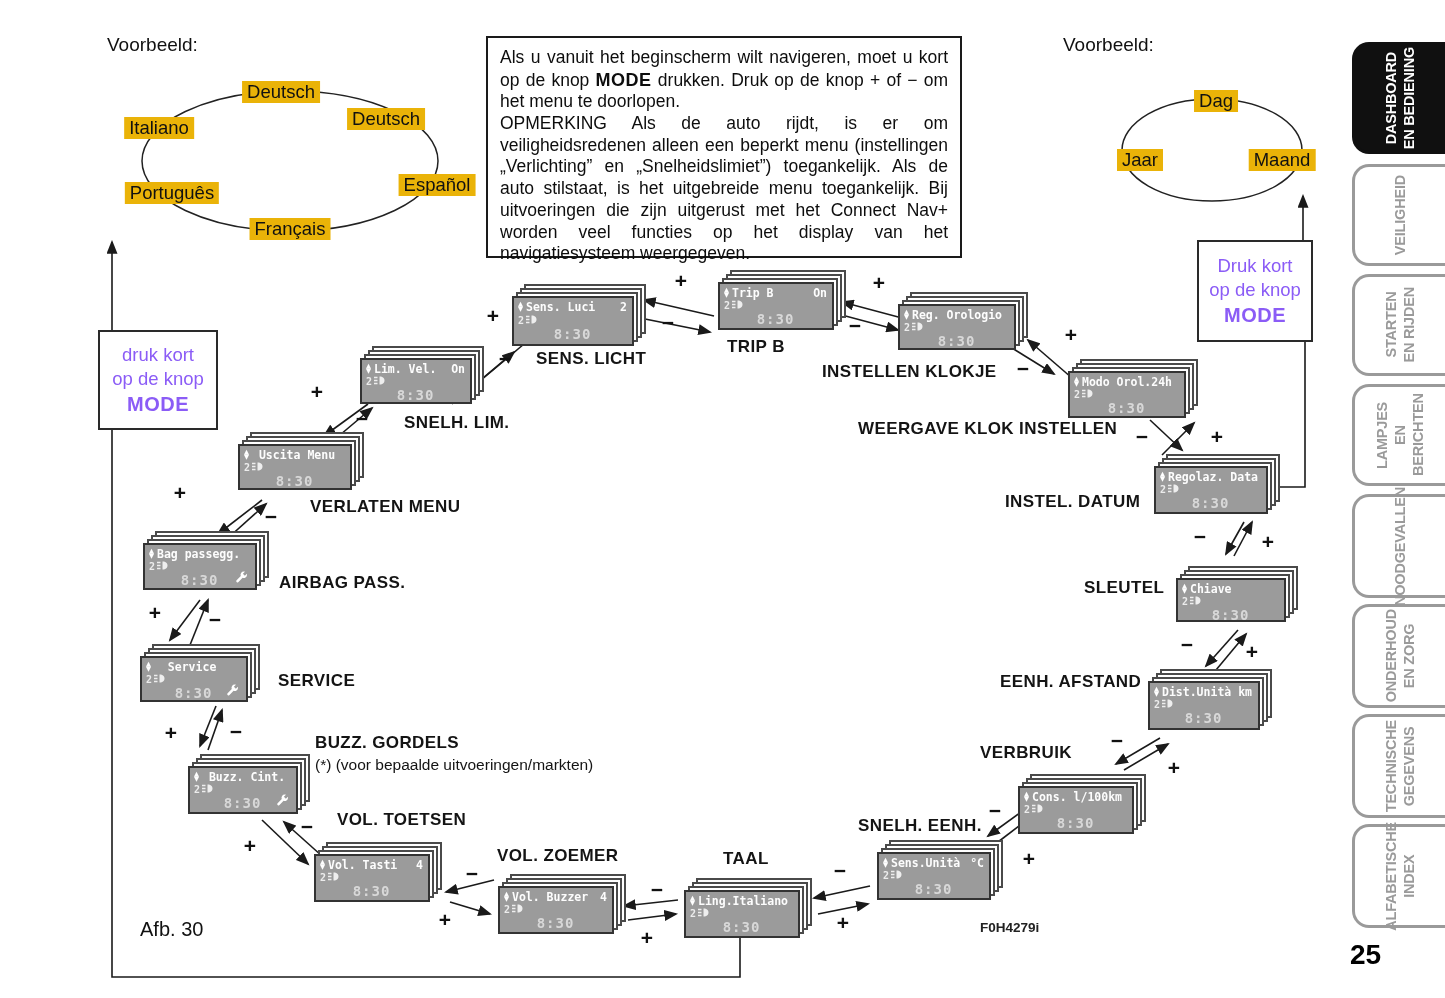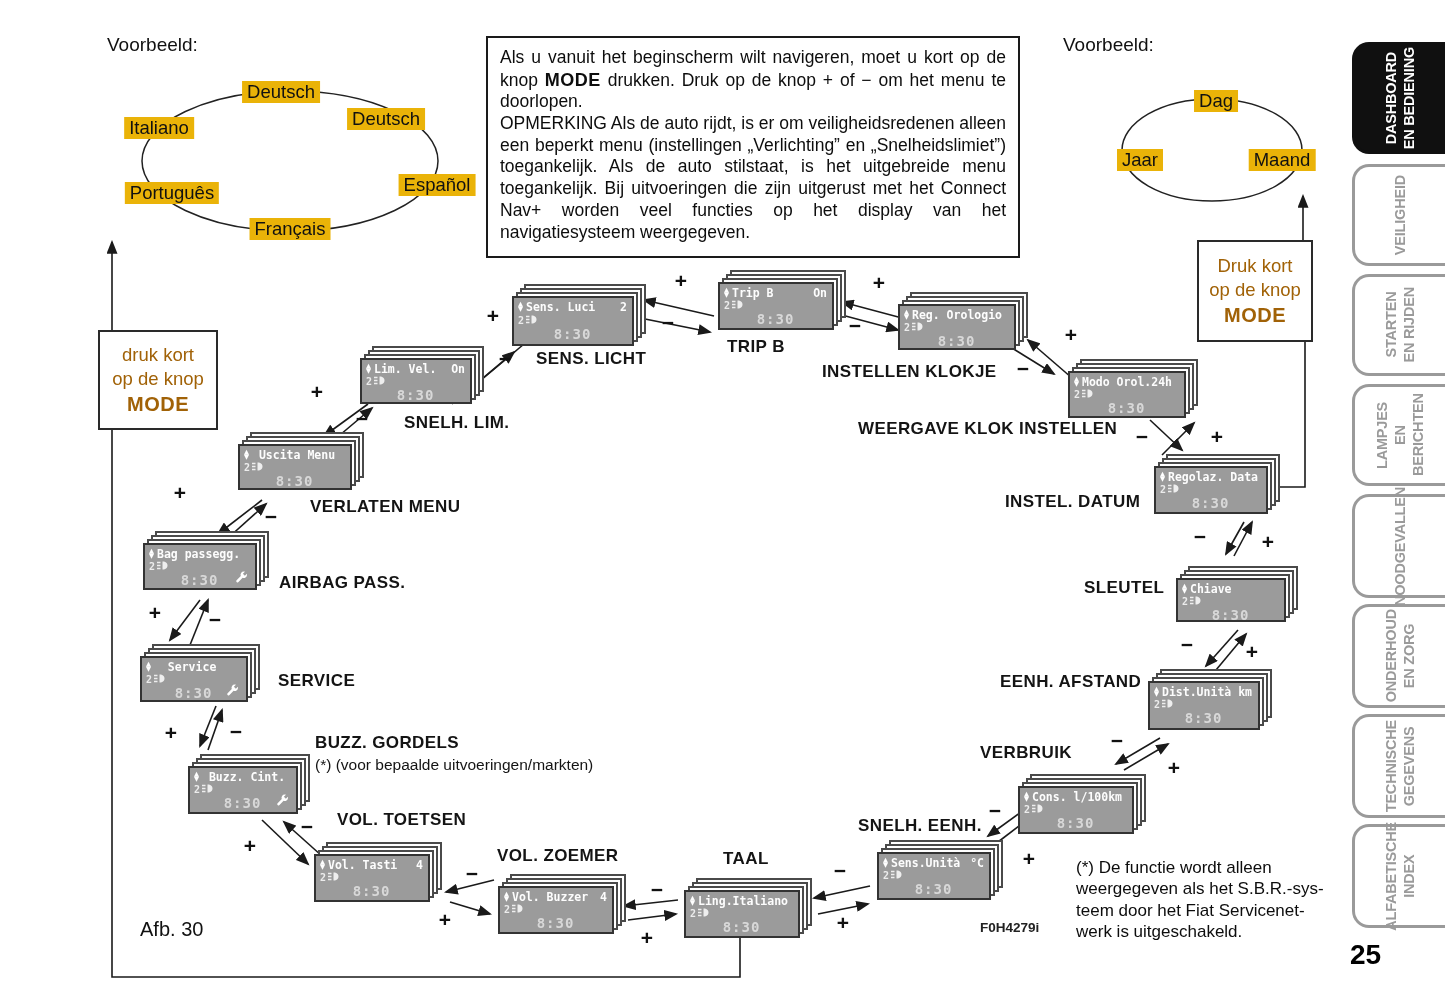--- a/index.html
+++ b/index.html
@@ -4,27 +4,27 @@
 <style>
   html,body{margin:0;padding:0;background:#fff;}
   #page{position:relative;width:1445px;height:998px;background:#fff;overflow:hidden;
         font-family:"Liberation Sans",sans-serif;color:#111;}
   #diagram-svg{position:absolute;left:0;top:0;z-index:1;}
   .conn{fill:none;stroke:#1a1a1a;stroke-width:1.6;}
   .oval{fill:none;stroke:#222;stroke-width:1.5;}
   .example-title{position:absolute;font-size:19px;color:#111;z-index:2;}
   .oval-label{position:absolute;transform:translate(-50%,-50%);background:#eab308;padding:0 5px;
               font-size:18.5px;color:#111;z-index:2;white-space:nowrap;}
-  .instruction-box{position:absolute;left:486px;top:36px;width:534px;height:222px;box-sizing:border-box;
+  .instruction-box{position:absolute;left:486px;top:36px;width:476px;height:222px;box-sizing:border-box;
               border:2px solid #1a1a1a;background:#fff;padding:9px 12px 8px 12px;z-index:3;
               font-size:17.5px;line-height:1.24;text-align:justify;color:#0d0d0d;}
   .instruction-box b{font-size:18px;letter-spacing:.5px;}
   .mode-box{position:absolute;box-sizing:border-box;border:2.5px solid #2a2a2a;background:#fff;z-index:3;
             display:flex;flex-direction:column;justify-content:center;align-items:center;
-            font-size:18.5px;line-height:1.3;color:#a16207;}
+            font-size:18.5px;line-height:1.3;color:#8b5cf6;}
   .mode-box .mode-word{font-weight:bold;font-size:20px;letter-spacing:.5px;}
   .lcd{position:absolute;z-index:2;}
   .lcd .sheet{position:absolute;width:100%;height:100%;background:#fff;border:2px solid #4a4a4a;
               box-sizing:border-box;z-index:0;}
   .lcd .panel{position:relative;z-index:1;width:100%;height:100%;box-sizing:border-box;
               background:#9b9b9b;border:2px solid #333;color:#fff;padding:2px 5px 2px 4px;
               display:flex;flex-direction:column;justify-content:space-between;}
   .scr-row1{display:flex;align-items:center;white-space:pre;
             font-family:"DejaVu Sans Mono",monospace;font-weight:bold;font-size:11.5px;color:#fdfdfd;}
   .updown{display:flex;flex-direction:column;margin-right:3px;font-size:6.5px;line-height:5px;color:#fff;
@@ -458,24 +458,20 @@
       <div class="sign" style="left: 171px; top: 733px;">+</div>
       <div class="sign" style="left: 236px; top: 732px;">−</div>
       <div class="sign" style="left: 155px; top: 613px;">+</div>
       <div class="sign" style="left: 215px; top: 620px;">−</div>
       <div class="sign" style="left: 180px; top: 493px;">+</div>
       <div class="sign" style="left: 271px; top: 517px;">−</div>
       <div class="sign" style="left: 317px; top: 392px;">+</div>
       <div class="sign" style="left: 362px; top: 419px;">−</div>
     </div>
 
-  <div class="footnote">(*) De functie wordt alleen
-weergegeven als het S.B.R.-sys-
-teem door het Fiat Servicenet-
-werk is uitgeschakeld.</div>
   <div class="fig-label">Afb. 30</div>
   <div class="fig-code">F0H4279i</div>
   <div class="page-number">25</div>
 
 <div class="tab active" style="top: 42px; height: 112px;">
       <div class="txt">DASHBOARD<br>EN BEDIENING</div>
     </div>
     <div class="tab" style="top: 164px; height: 102px;">
       <div class="txt">VEILIGHEID</div>
     </div>

